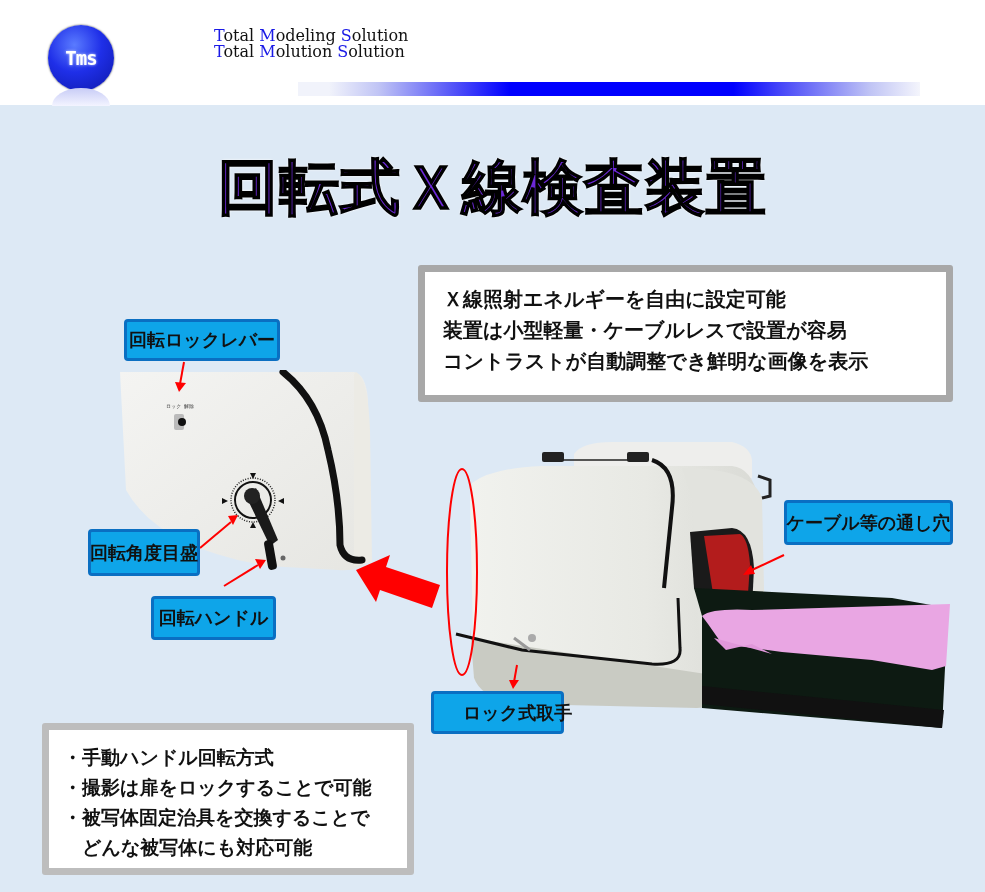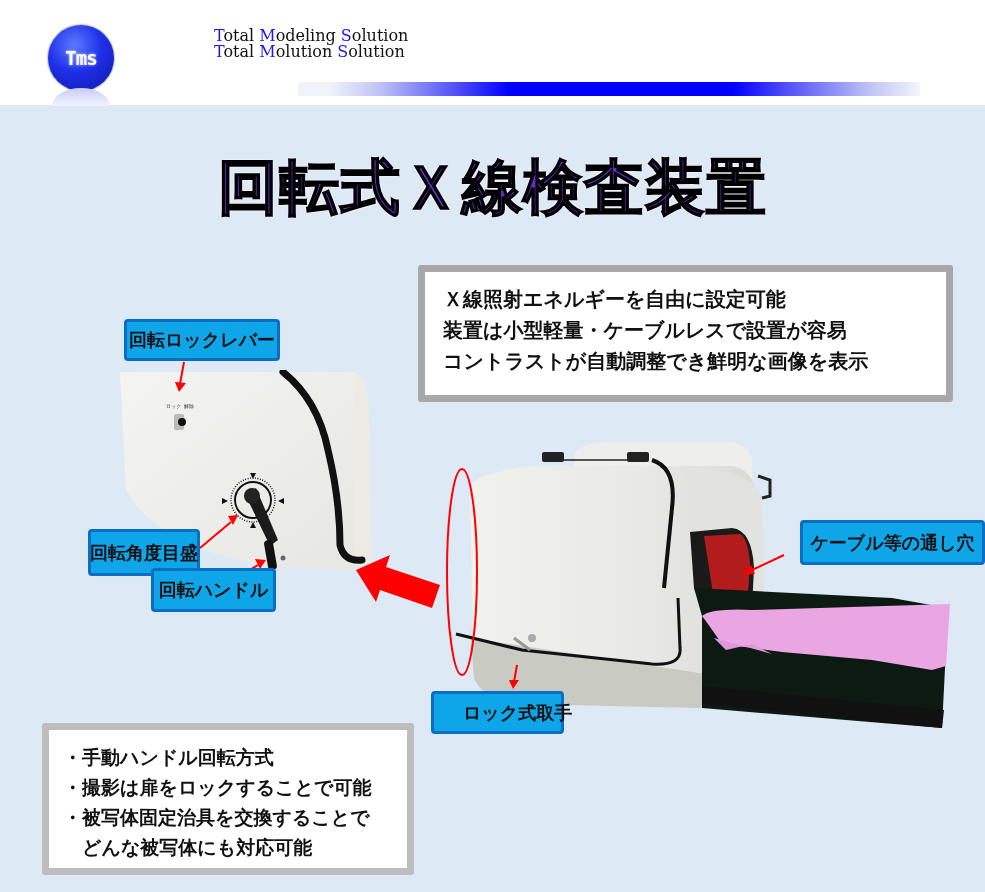--- a/index.html
+++ b/index.html
@@ -132,22 +132,22 @@
   <line x1="224" y1="586" x2="258" y2="565" stroke="#ff0000" stroke-width="2"></line>
   <polygon points="255,559 266,560 260,569" fill="#ff0000"></polygon>
   <line x1="517" y1="665" x2="514" y2="682" stroke="#ff0000" stroke-width="2"></line>
   <polygon points="509,680 519,680 513,689" fill="#ff0000"></polygon>
   <line x1="784" y1="555" x2="752" y2="570" stroke="#ff0000" stroke-width="2"></line>
   <polygon points="743,575 751,565 755,574" fill="#ff0000"></polygon>
 </svg>
 
 <div class="callout" style="left:124px; top:319px; width:156px; height:42px;">回転ロックレバー</div>
 <div class="callout" style="left:88px; top:529px; width:112px; height:47px;">回転角度目盛</div>
-<div class="callout" style="left:151px; top:568px; width:125px; height:44px;">回転ハンドル</div>
+<div class="callout" style="left:151px; top:596px; width:125px; height:44px;">回転ハンドル</div>
 <div class="callout" style="left:431px; top:691px; width:133px; height:43px;padding-left:40px;">ロック式取手</div>
-<div class="callout" style="left:784px; top:520px; width:185px; height:45px;margin-left:16px;">ケーブル等の通し穴</div>
+<div class="callout" style="left:784px; top:500px; width:169px; height:45px;">ケーブル等の通し穴</div>
 
 <div class="gray-box notes">
   <div class="line">・手動ハンドル回転方式</div>
   <div class="line">・撮影は扉をロックすることで可能</div>
   <div class="line">・被写体固定治具を交換することで</div>
   <div class="line">　どんな被写体にも対応可能</div>
 </div>
 
 </body></html>

